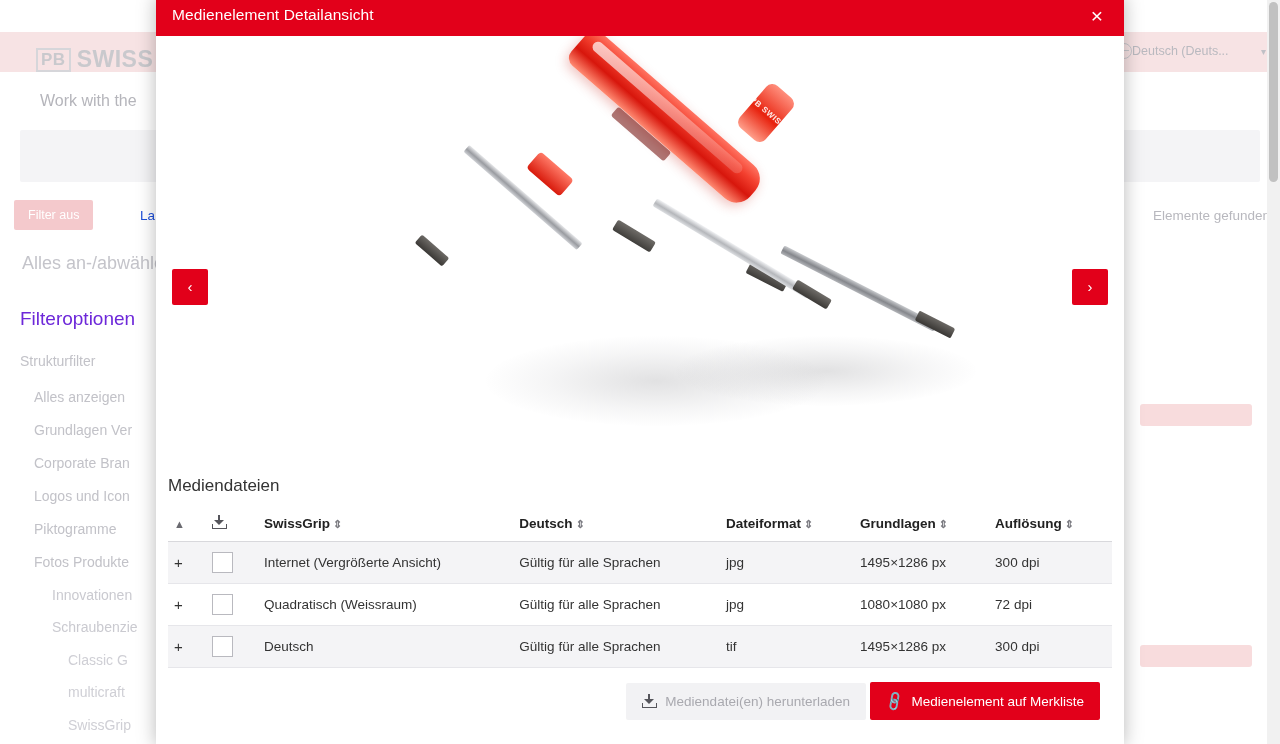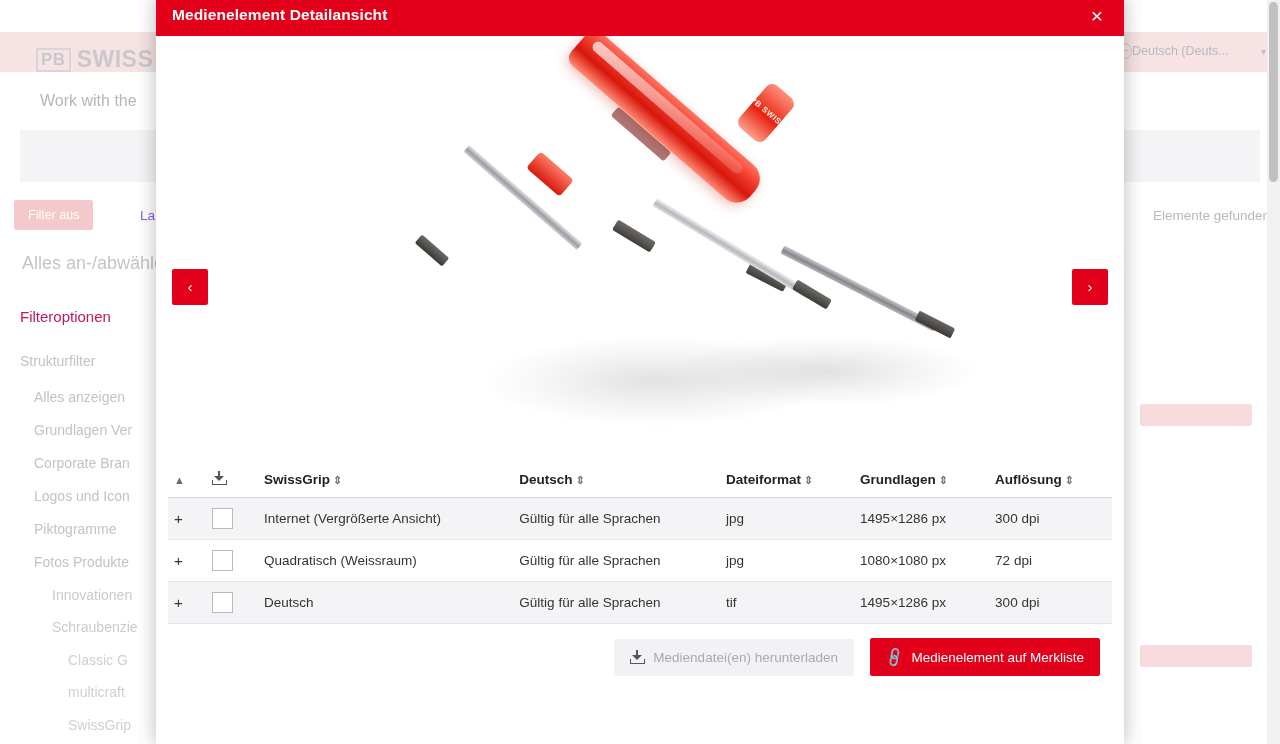--- a/index.html
+++ b/index.html
@@ -110,21 +110,21 @@
     font-size: 12.5px;
     padding: 8px 14px;
     border-radius: 2px;
     white-space: nowrap;
   }
   .bg-lbl-1 {
     position: absolute;
     top: 208px;
     left: 140px;
     font-size: 13.5px;
-    color: #8b5cf6;
+    color: #1d4ed8;
     white-space: nowrap;
   }
   .bg-found {
     position: absolute;
     top: 208px;
     right: 10px;
     font-size: 13.5px;
     color: #b8b8be;
     white-space: nowrap;
   }
@@ -133,22 +133,22 @@
     top: 253px;
     left: 22px;
     font-size: 18px;
     color: #c4c4ca;
     white-space: nowrap;
   }
   .bg-filteroptions {
     position: absolute;
     top: 308px;
     left: 20px;
-    font-size: 15px;
-    color: #be185d;
+    font-size: 19px;
+    color: #6d28d9;
     white-space: nowrap;
   }
   .bg-side {
     position: absolute;
     left: 0;
     width: 300px;
     font-size: 14px;
     color: #c2c2c8;
     white-space: nowrap;
   }
@@ -179,21 +179,21 @@
     height: 42px;
     background: #e2001a;
     color: #ffffff;
     display: flex;
     align-items: center;
     padding: 0 12px 0 16px;
     flex: 0 0 auto;
   }
   .modal-title {
     font-size: 15.5px;
-    font-weight: bold;
+    font-weight: normal;
     letter-spacing: 0.1px;
   }
   .modal-close {
     margin-left: auto;
     width: 30px;
     height: 30px;
     display: flex;
     align-items: center;
     justify-content: center;
     cursor: pointer;
@@ -468,21 +468,21 @@
     width: 13px; height: 4px;
     border: 1.5px solid #55555b;
     border-top: none;
   }
 
   
   .actions {
     display: flex;
     justify-content: flex-end;
     align-items: center;
-    gap: 16px;
+    gap: 4px;
     padding: 14px 12px 16px 12px;
   }
   .btn {
     font-size: 13.5px;
     border-radius: 2px;
     padding: 11px 16px;
     border: none;
     cursor: pointer;
     display: inline-flex;
     align-items: center;
@@ -594,20 +594,21 @@
           <div class="tool handle-gloss"></div>
           <div class="tool handle-cap"></div>
           <div class="logo-stamp">PB SWISS TOOLS</div>
         </div>
 
         <button class="nav-arrow prev">‹</button>
         <button class="nav-arrow next">›</button>
       </div>
 
       <div class="files-section">
+        <div class="files-title">Mediendateien</div>
 
         <table class="files">
           <thead>
             <tr>
               <th class="col-plus-head">
                 <span class="caret-up">▲</span>
               </th>
               <th class="col-dl-head">
                 <span class="dl-icon"><span class="dl-tray"></span></span>
               </th>

